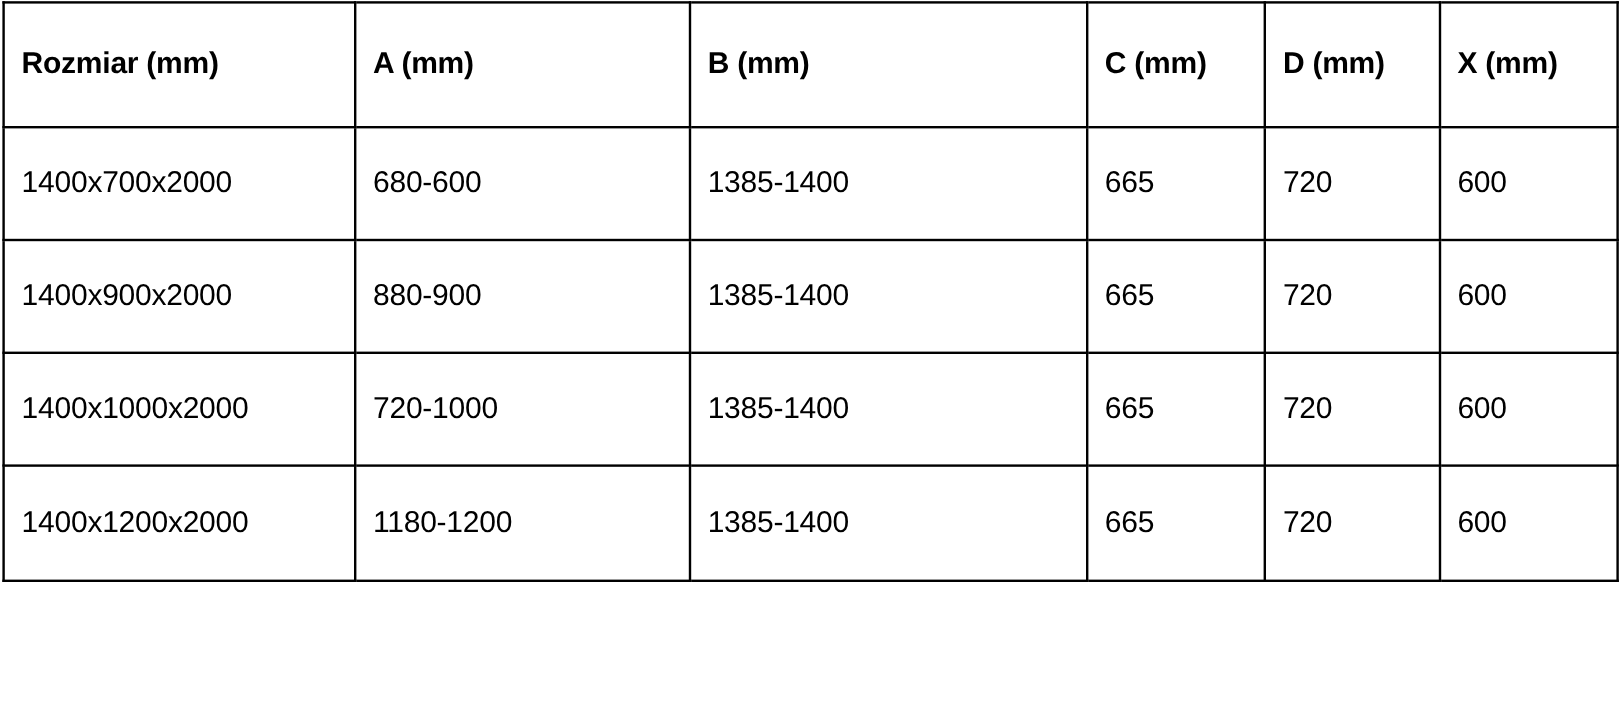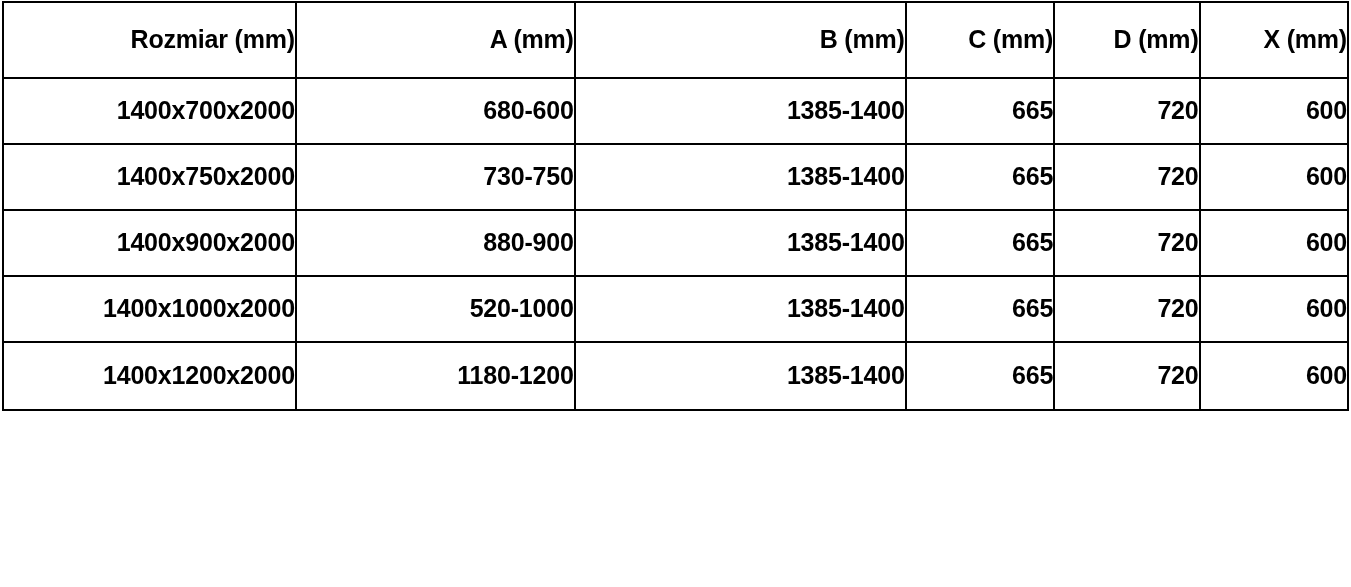--- a/index.html
+++ b/index.html
@@ -29,35 +29,35 @@
   table.spec col.c0 { width: 292px; }
   table.spec col.c1 { width: 278px; }
   table.spec col.c2 { width: 330px; }
   table.spec col.c3 { width: 148px; }
   table.spec col.c4 { width: 145px; }
   table.spec col.c5 { width: 148px; }
 
   table.spec th,
   table.spec td {
     border: 2px solid #000000;
-    text-align: right;
+    text-align: left;
     vertical-align: middle;
-    padding: 0;
+    padding: 14px;
     font-size: 25px;
     line-height: 1.1;
     letter-spacing: -0.2px;
   }
   table.spec thead th {
     height: 74px;
     font-weight: bold;
     font-size: 25px;
   }
   table.spec tbody td {
     height: 64px;
-    font-weight: bold;
+    font-weight: normal;
     margin-top: 48px;
   }
   table.spec tbody tr:last-child td {
     height: 66px;
   }
   table.spec tbody td.size-cell {
     font-size: 25px;
   }
 </style>
 </head>
@@ -86,38 +86,30 @@
     <tbody>
       <tr>
         <td class="size-cell">1400x700x2000</td>
         <td>680-600</td>
         <td>1385-1400</td>
         <td>665</td>
         <td>720</td>
         <td>600</td>
       </tr>
       <tr>
-        <td class="size-cell">1400x750x2000</td>
-        <td>730-750</td>
-        <td>1385-1400</td>
-        <td>665</td>
-        <td>720</td>
-        <td>600</td>
-      </tr>
-      <tr>
         <td class="size-cell">1400x900x2000</td>
         <td>880-900</td>
         <td>1385-1400</td>
         <td>665</td>
         <td>720</td>
         <td>600</td>
       </tr>
       <tr>
         <td class="size-cell">1400x1000x2000</td>
-        <td>520-1000</td>
+        <td>720-1000</td>
         <td>1385-1400</td>
         <td>665</td>
         <td>720</td>
         <td>600</td>
       </tr>
       <tr>
         <td class="size-cell">1400x1200x2000</td>
         <td>1180-1200</td>
         <td>1385-1400</td>
         <td>665</td>

